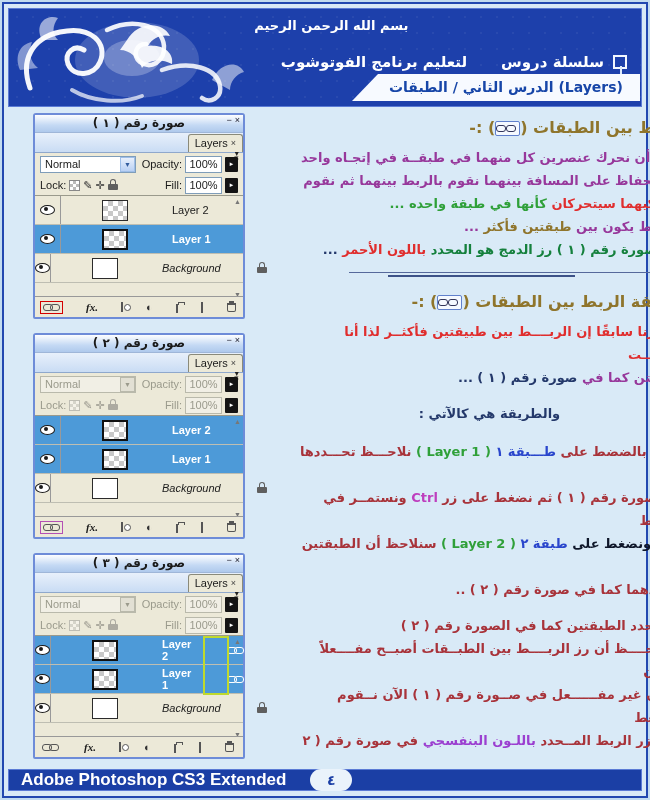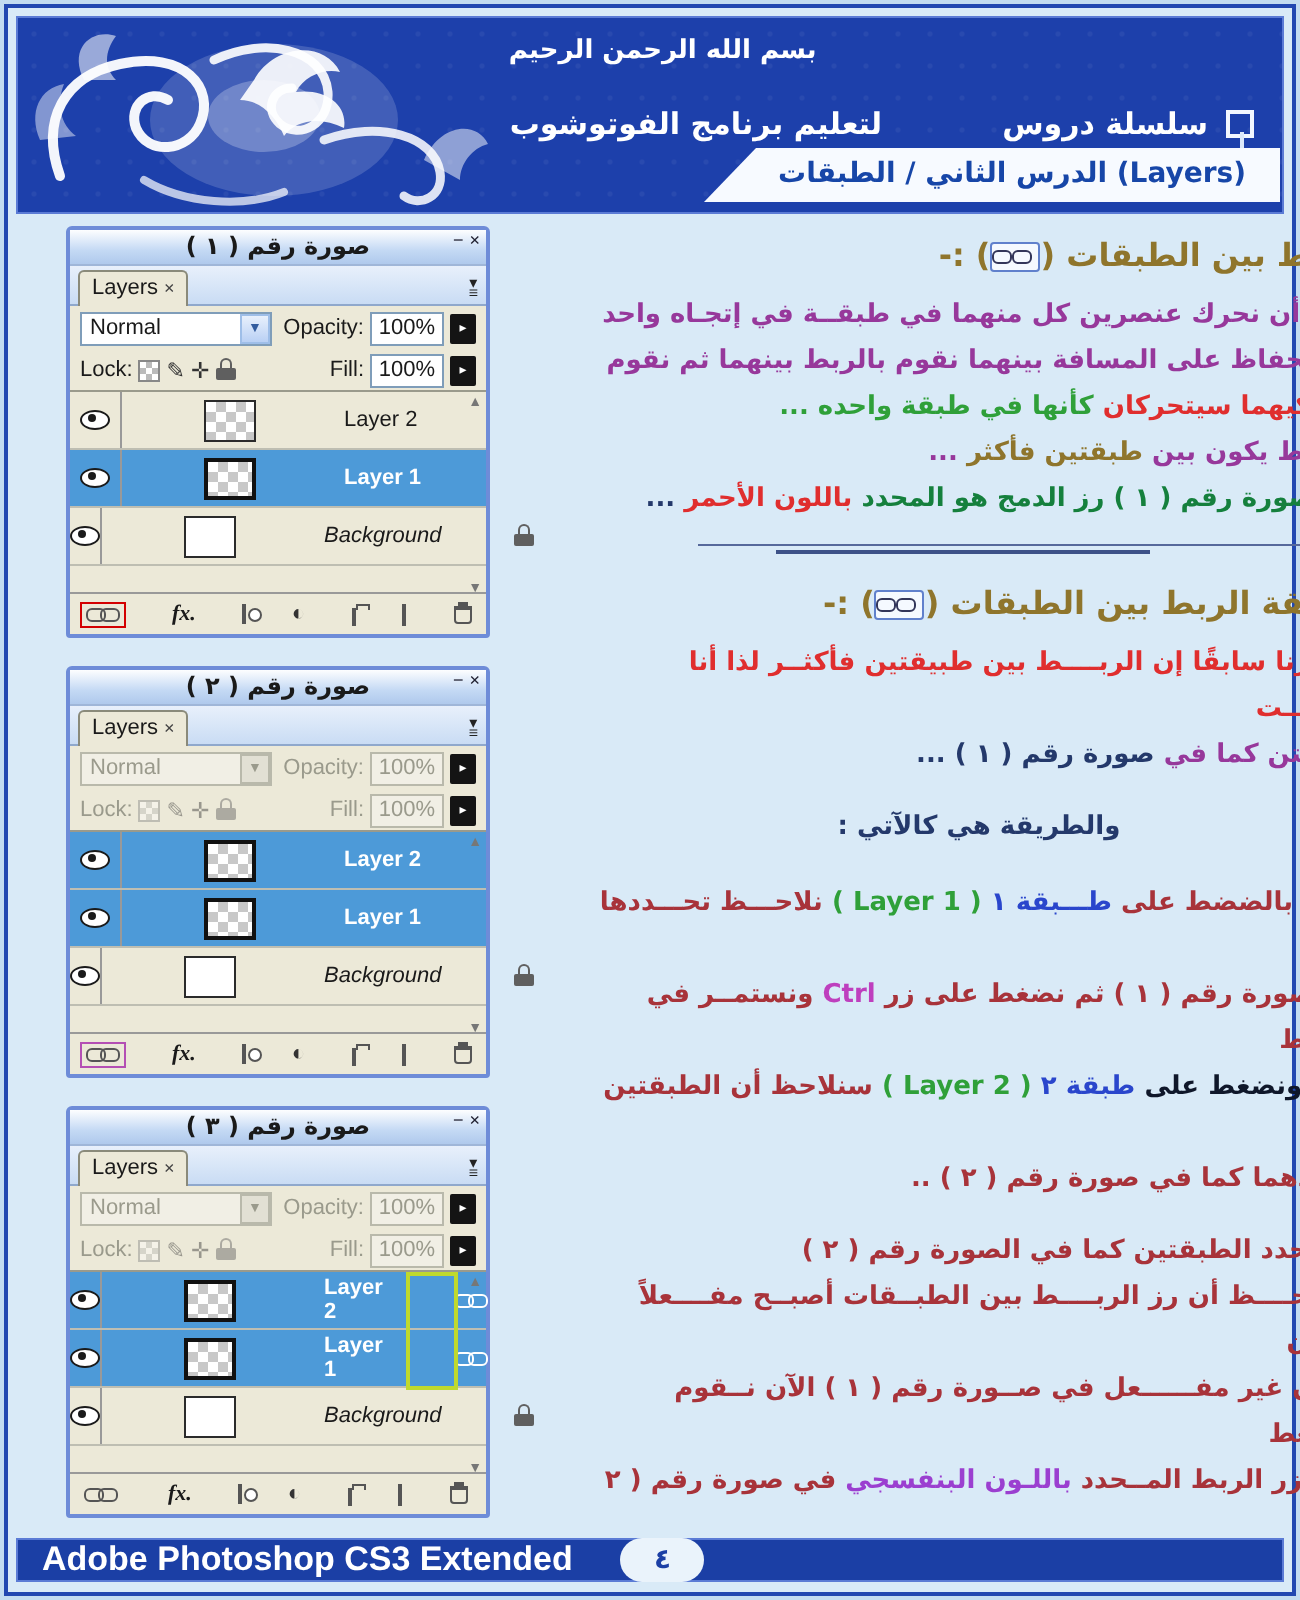--- a/index.html
+++ b/index.html
@@ -9,42 +9,42 @@
   
   .header{position:absolute;left:4px;top:4px;right:4px;height:97px;background:#1D40AB;
     border:1px solid #5B7BD5;
     background-image:radial-gradient(rgba(255,255,255,.05) 1px,transparent 1.6px);
     background-size:16px 16px;overflow:hidden;}
   .flower{position:absolute;left:2px;top:1px;width:252px;height:95px;}
   .bismillah{position:absolute;top:9px;left:51%;transform:translateX(-50%);
     color:#FFFFFF;font-size:13px;font-weight:bold;white-space:nowrap;}
   .series-row{position:absolute;top:44px;right:14px;display:flex;align-items:center;color:#fff;
     font-weight:bold;font-size:15px;white-space:nowrap;}
-  .series-sub{margin-right:60px;}
+  .series-sub{margin-right:34px;}
   .series-title{margin-right:9px;}
   .sq{width:10px;height:10px;border:2px solid #F2F7FF;display:inline-block;}
   .dashv{position:absolute;right:19px;top:57px;height:9px;border-right:2px dashed #DCE9FB;}
   .lesson-banner{position:absolute;right:1px;top:65px;height:27px;width:288px;background:#F7FAFF;
     clip-path:polygon(26px 0,100% 0,100% 100%,0 100%);
     color:#1746A8;font-weight:bold;font-size:14px;line-height:27px;text-align:center;
     padding-left:20px;box-sizing:border-box;white-space:nowrap;}
 
   
   .panels{position:absolute;left:29px;top:109px;width:212px;}
   .panel{width:212px;height:206px;margin-bottom:14px;background:#ECE9D8;border:2px solid #6E8CD8;
     border-radius:3px 3px 2px 2px;box-sizing:border-box;position:relative;
     font-family:"Liberation Sans",sans-serif;font-size:11px;color:#1a1a1a;direction:ltr;}
   .p-title{height:18px;background:linear-gradient(180deg,#FDFEFF,#C4D9F4 60%,#AFC9EC);
     position:relative;text-align:center;border-bottom:1px solid #9FB6D8;box-sizing:border-box;}
   .p-title-text{font-family:"DejaVu Sans",sans-serif;font-weight:bold;font-size:12px;
     line-height:17px;direction:rtl;}
   .p-win{position:absolute;right:3px;top:0;font-size:9px;color:#223;}
   .p-win i{font-style:normal;margin-left:3px;cursor:default;}
   .p-tabrow{height:20px;background:linear-gradient(#E8F0FB,#C9DCF4);display:flex;align-items:flex-end;
-    border-bottom:1px solid #8FA8CC;box-sizing:border-box;}
+    border-bottom:1px solid #8FA8CC;box-sizing:border-box;flex-direction:column;}
   .tab{display:inline-flex;align-items:center;gap:3px;background:#ECE9D8;border:1px solid #8A8A7A;
     border-bottom:none;border-radius:3px 3px 0 0;padding:2px 6px 3px;font-size:11px;margin-left:4px;
     position:relative;top:1px;}
   .tx{font-style:normal;font-size:9px;color:#444;}
   .flyout{margin-left:auto;margin-right:4px;display:flex;flex-direction:column;align-items:center;
     line-height:5px;font-size:8px;color:#222;margin-bottom:3px;}
   .flyout i{font-style:normal;}
   .p-controls,.p-lockrow{display:flex;align-items:center;gap:3px;padding:0 5px;box-sizing:border-box;}
   .p-controls{height:22px;}
   .p-lockrow{height:20px;}

